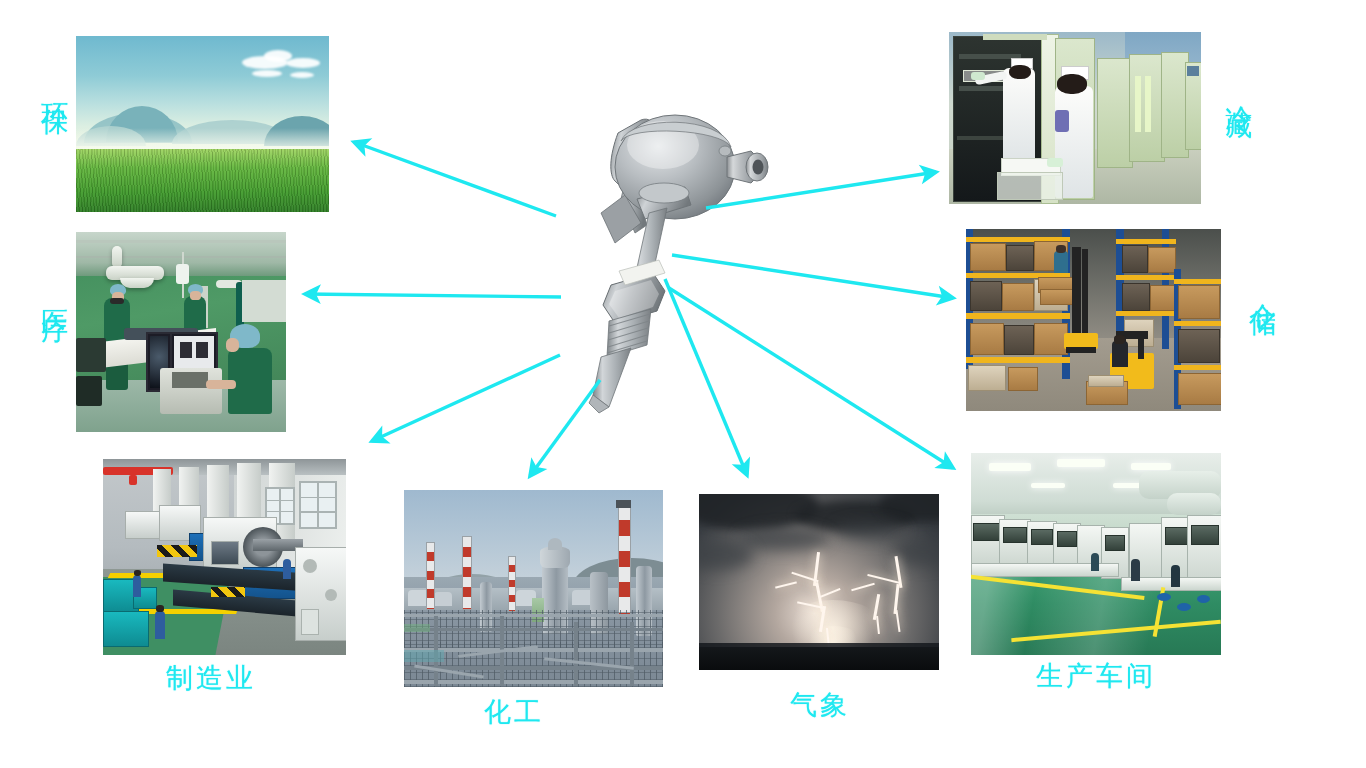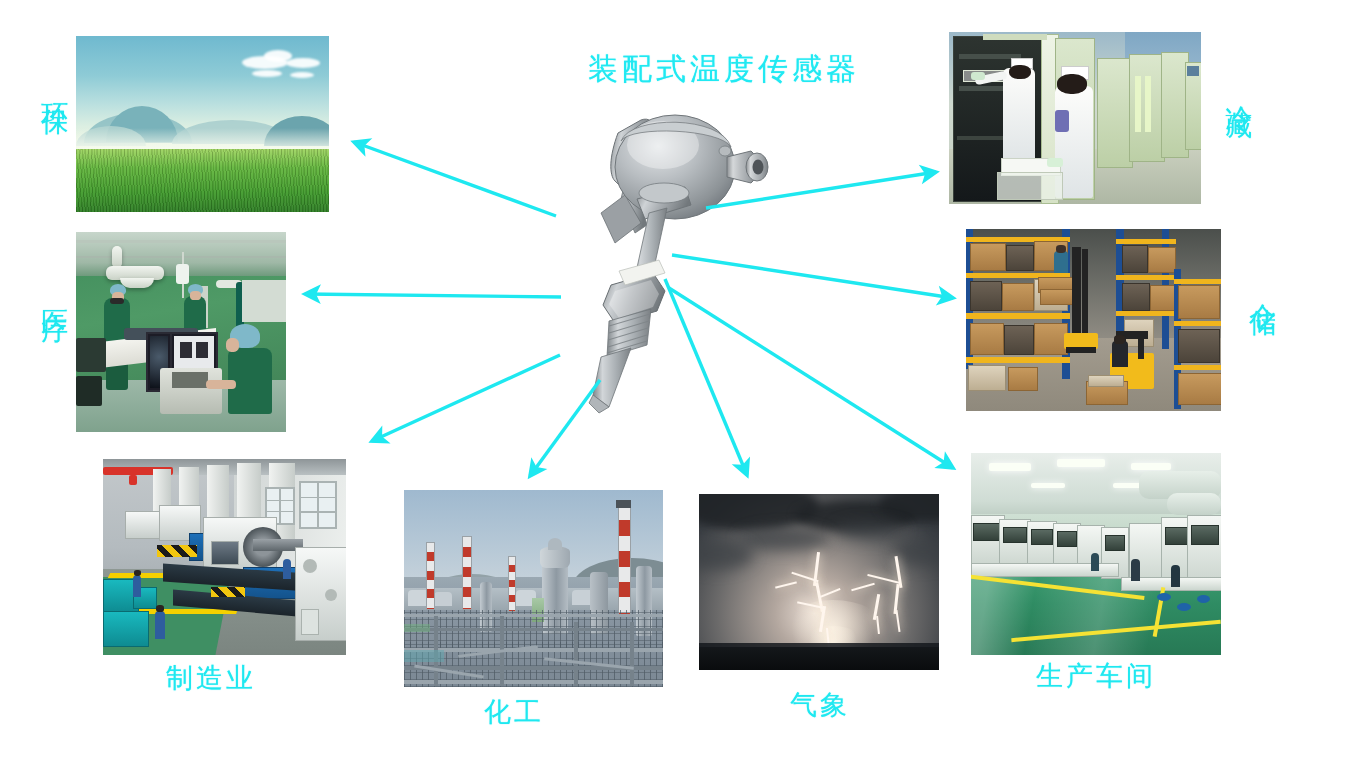--- a/index.html
+++ b/index.html
@@ -226,21 +226,20 @@
   .pw-person { position:absolute; background:#2b3b46; border-radius:4px 4px 0 0; }
 
   
   #arrows { position:absolute; left:0; top:0; width:1366px; height:768px; pointer-events:none; }
 </style>
 </head>
 <body>
 
 <div id="stage">
 
-  <div class="title">装配式温度传感器</div>
 
   <div style="position:absolute;left:575px;top:95px;width:210px;height:320px;">
     <svg width="210" height="320" viewBox="0 0 210 320">
       <defs>
         <linearGradient id="steel" x1="0" y1="0" x2="1" y2="0">
           <stop offset="0" stop-color="#8d9194"></stop>
           <stop offset="0.2" stop-color="#d5d8da"></stop>
           <stop offset="0.45" stop-color="#b9bdc0"></stop>
           <stop offset="0.72" stop-color="#9fa4a8"></stop>
           <stop offset="1" stop-color="#7c8185"></stop>

